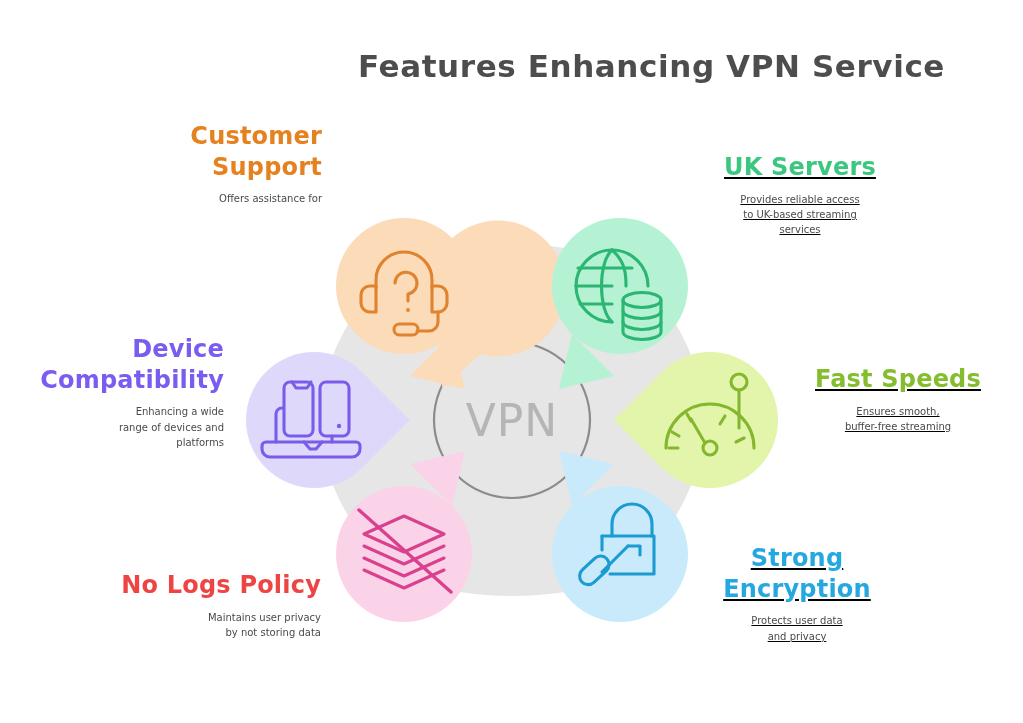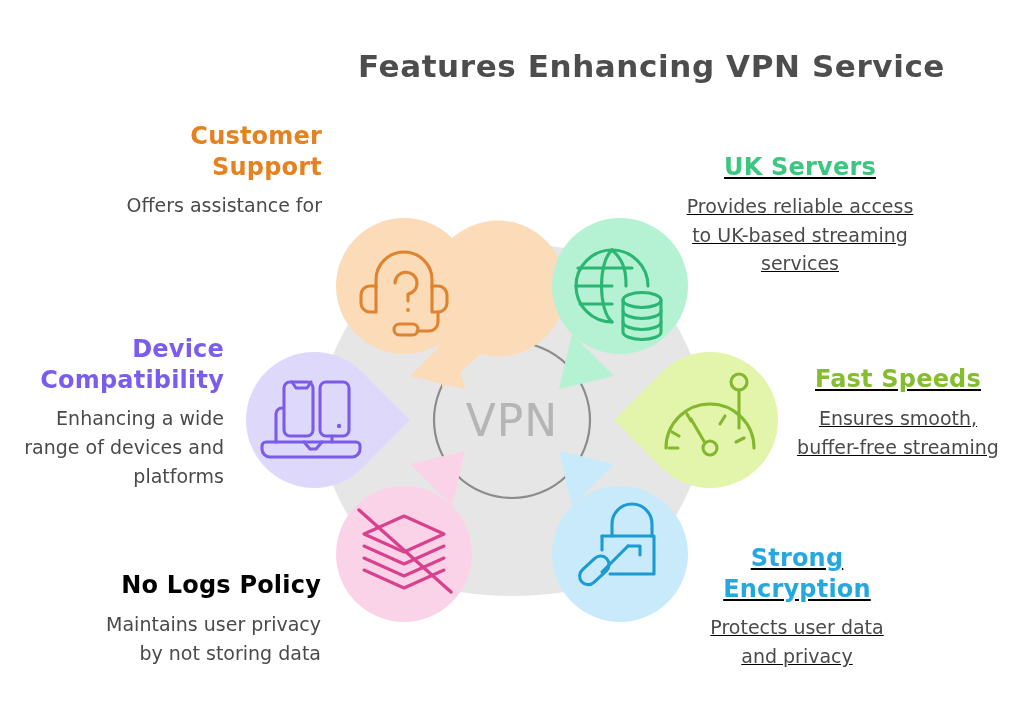--- a/index.html
+++ b/index.html
@@ -45,21 +45,21 @@
   
   .block { position: absolute; }
   .block .heading {
     font-size: 24px;
     font-weight: bold;
     line-height: 1.28;
     letter-spacing: 0.2px;
   }
   .block .desc {
     margin-top: 9px;
-    font-size: 19px;
+    font-size: 10px;
     line-height: 1.52;
     color: #4a4a4a;
     font-weight: normal;
   }
   .align-right { text-align: right; }
   .align-left  { text-align: center; text-decoration: underline; }
 
   
   .b-customer-support   { left: 104px; top: 121px;  width: 218px; }
   .b-uk-servers         { left: 684px; top: 152px;  width: 232px; }
@@ -243,21 +243,21 @@
     <div class="heading" style="color:#84bd2d">
       <div>Fast Speeds</div>
     </div>
     <div class="desc">
       <div>Ensures smooth,</div>
       <div>buffer-free streaming</div>
     </div>
   </div>
 
   <div class="block b-no-logs align-right">
-    <div class="heading" style="color:#000000">
+    <div class="heading" style="color:#ef4444">
       <div>No Logs Policy</div>
     </div>
     <div class="desc">
       <div>Maintains user privacy</div>
       <div>by not storing data</div>
     </div>
   </div>
 
   <div class="block b-strong-encryption align-left">
     <div class="heading" style="color:#25a8df">

